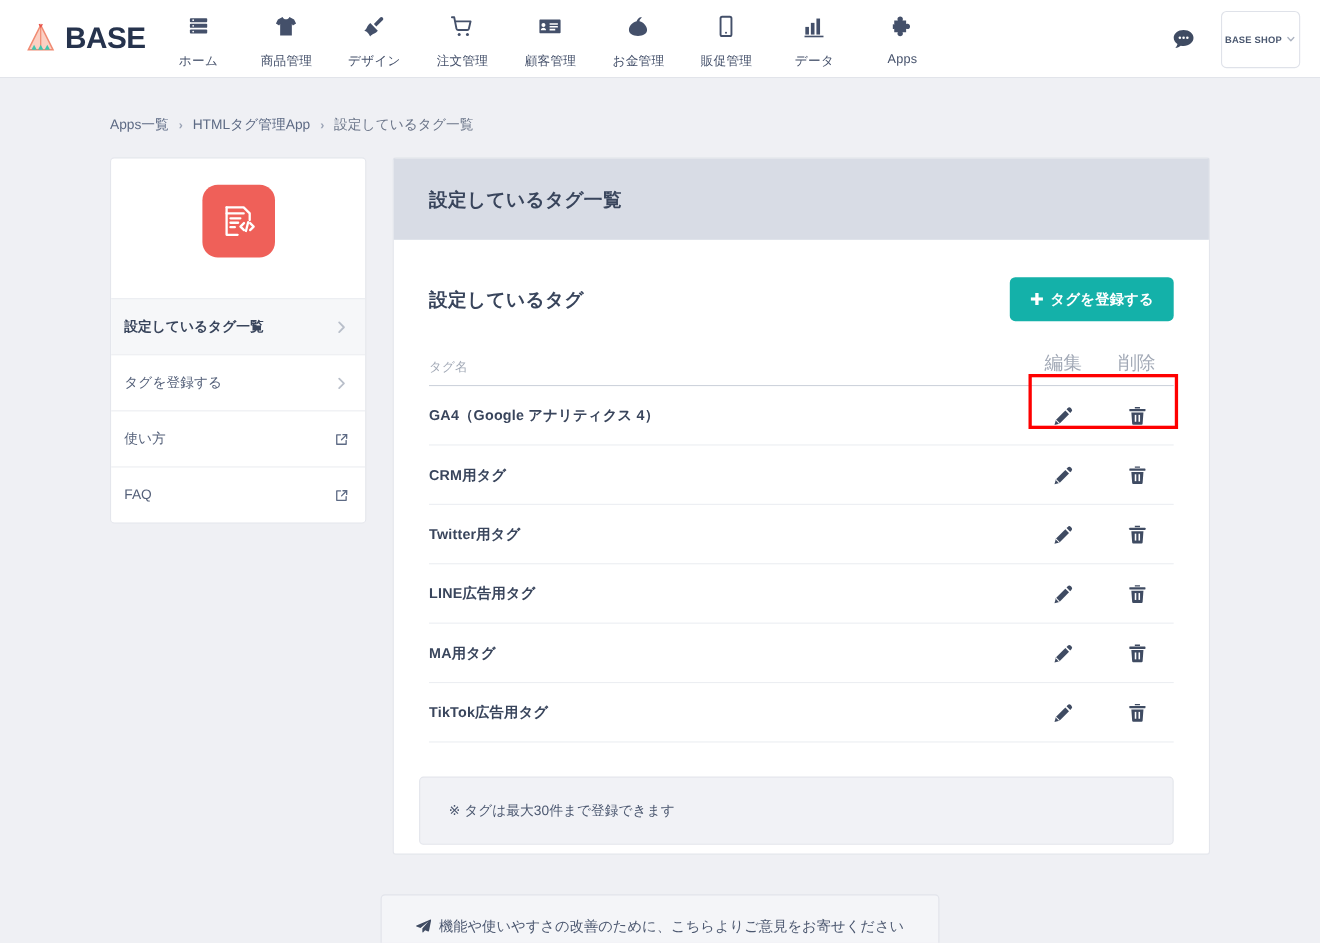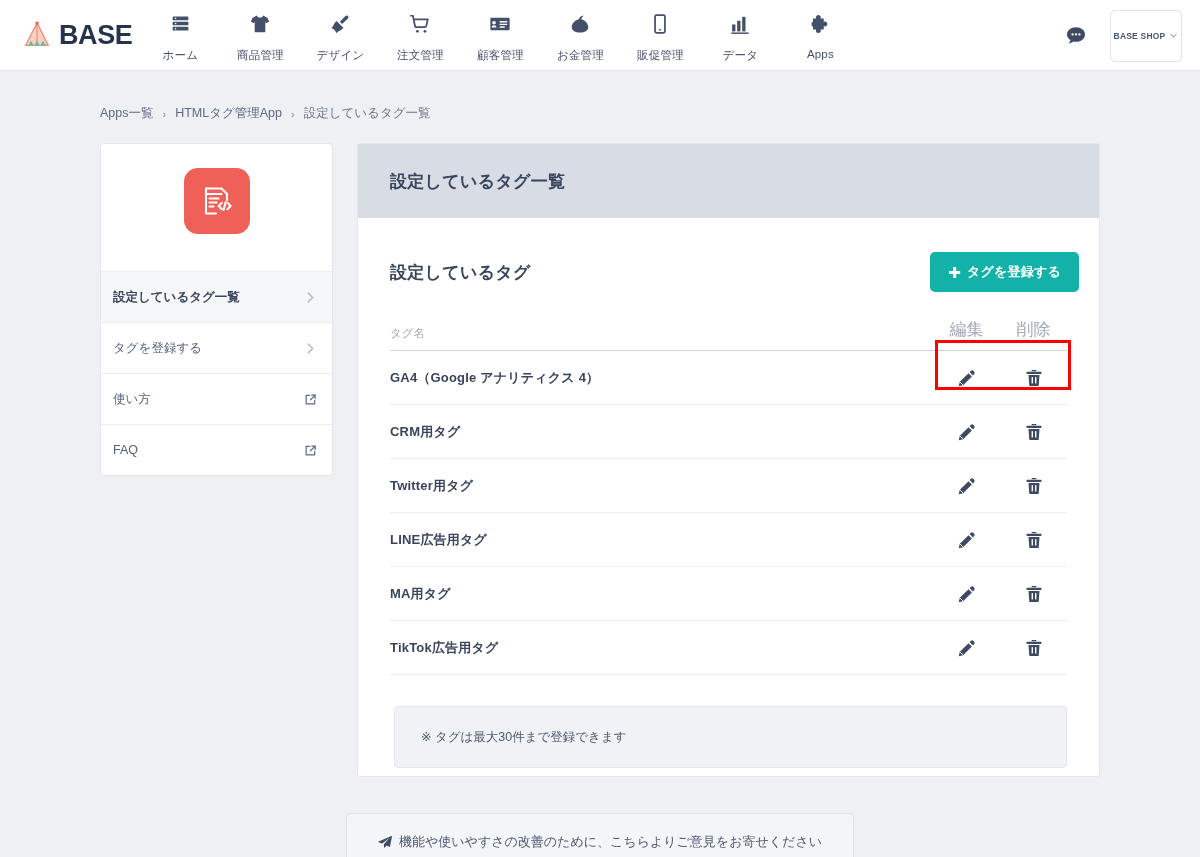--- a/index.html
+++ b/index.html
@@ -123,21 +123,21 @@
   .main-head {
     background: #d8dce5;
     height: 74px;
     display: flex; align-items: center;
     padding: 0 32px;
   }
   .main-head h1 { font-size: 17px; font-weight: bold; color: #39455c; letter-spacing: .3px; }
 
   .section-bar {
     display: flex; align-items: center; justify-content: space-between;
-    padding: 34px 20px 0 32px;
+    padding: 34px 32px 0 32px;
   }
   .section-title { font-size: 17px; font-weight: bold; color: #39455c; letter-spacing: .3px;}
   .btn-register {
     background: #14b1a9;
     color: #fff;
     border: none; border-radius: 5px;
     height: 40px;
     padding: 0 18px;
     display: flex; align-items: center; gap: 6px;
     font-size: 13px; font-weight: bold;
@@ -170,21 +170,21 @@
   .hl-box {
     position: absolute;
     left: 577px; top: 196px;
     width: 136px; height: 50px;
     border: 3px solid #fe0000;
     pointer-events: none;
     z-index: 5;
   }
 
   .note {
-    margin: 31px 32px 0 36px;
+    margin: 31px 32px 0 23px;
     background: #f1f2f6;
     border: 1px solid #e3e5eb;
     border-radius: 4px;
     height: 62px;
     display: flex; align-items: center;
     padding: 0 26px;
     font-size: 12.5px;
     color: #4c5870;
   }
 

